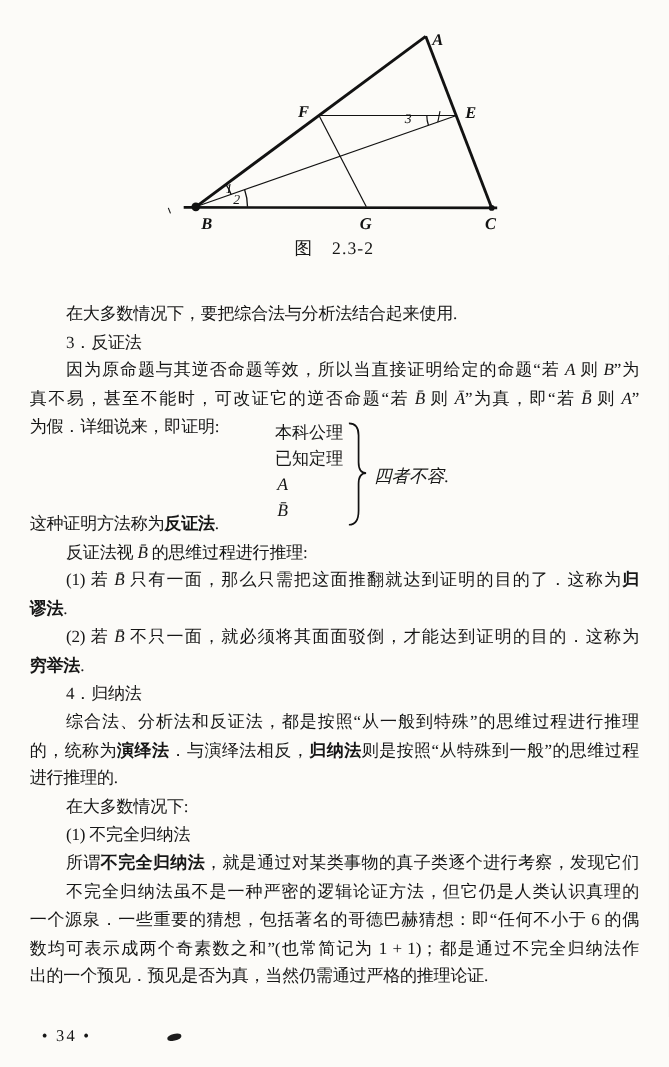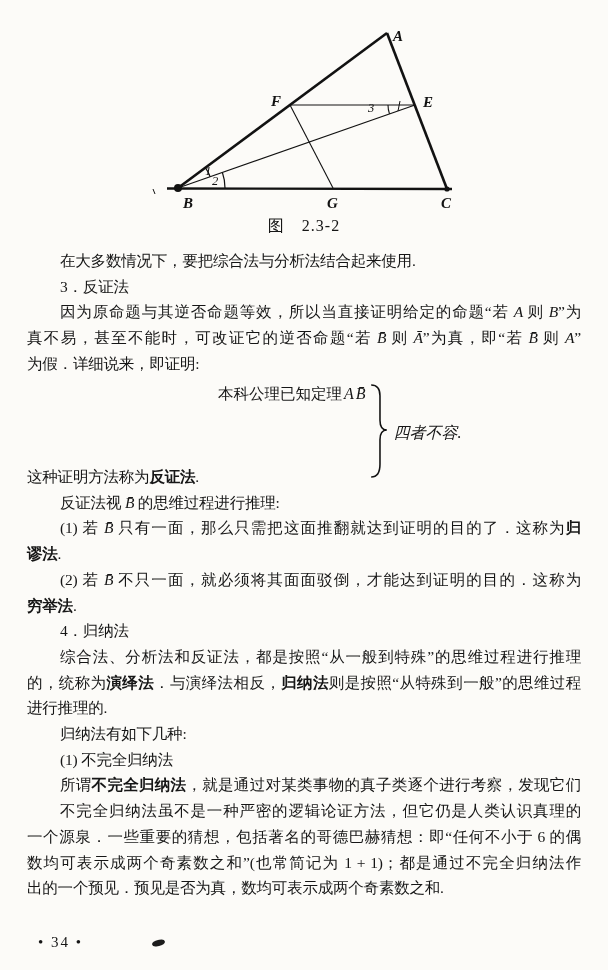--- a/index.html
+++ b/index.html
@@ -7,31 +7,31 @@
   .page{position:relative;width:608px;height:970px;background:#fcfbf8;color:#161616;overflow:hidden;}
 
   
   #figure{position:absolute;left:0;top:0;}
   .vlabel{font-family:"Liberation Serif","DejaVu Serif",serif;font-style:italic;font-weight:600;font-size:15px;fill:#121212;}
   .alabel{font-family:"Liberation Serif","DejaVu Serif",serif;font-style:italic;font-size:12.5px;fill:#121212;}
   .caption{position:absolute;top:216px;left:0;width:100%;text-align:center;font-size:16px;font-weight:400;letter-spacing:1px;}
 
   
   .textcol{position:absolute;left:27px;width:554px;font-size:15.5px;letter-spacing:-0.2px;line-height:25.7px;}
-  #text-top{top:248px;}
+  #text-top{top:273px;}
   #text-bottom{top:464px;}
   .tline{white-space:normal;}
   .tline.indent{padding-left:33px;}
   .tline.fill{text-align:justify;text-align-last:justify;}
   .tline span.b{font-weight:bold;}
   .tline span.i{font-style:italic;font-family:"Liberation Serif","DejaVu Serif",serif;}
 
   
   .proof{position:absolute;left:27px;top:379px;height:103px;display:flex;align-items:flex-start;padding-left:191px;}
-  #premises{display:flex;flex-direction:row;line-height:23.5px;font-size:15.5px;padding-top:3px;}
+  #premises{display:flex;flex-direction:column;line-height:23.5px;font-size:15.5px;padding-top:3px;margin-left:32px;}
   #premises .math{font-style:italic;font-size:16px;padding-left:2px;}
   .bracesvg{margin-left:3px;margin-top:4px;}
   .concl{font-size:16px;align-self:center;margin-left:5px;padding-top:6px;font-style:italic;}
 
   
   .footer{position:absolute;left:38px;top:934px;font-size:15px;letter-spacing:2px;}
   .smudge{position:absolute;left:114px;top:6px;width:13px;height:6px;background:#1c1c1c;border-radius:50% 40% 50% 40%;transform:rotate(-10deg);}
 </style>
 </head>
 <body>
@@ -97,27 +97,27 @@
       <div class="tline"><span>这种证明方法称为</span><span class="b">反证法</span><span>.</span></div>
       <div class="tline indent"><span>反证法视 </span><span class="i">B̄</span><span> 的思维过程进行推理:</span></div>
       <div class="tline indent fill"><span>(1) 若 </span><span class="i">B̄</span><span> 只有一面，那么只需把这面推翻就达到证明的目的了．这称为</span><span class="b">归</span></div>
       <div class="tline"><span class="b">谬法</span><span>.</span></div>
       <div class="tline indent fill"><span>(2) 若 </span><span class="i">B̄</span><span> 不只一面，就必须将其面面驳倒，才能达到证明的目的．这称为</span></div>
       <div class="tline"><span class="b">穷举法</span><span>.</span></div>
       <div class="tline indent"><span>4．归纳法</span></div>
       <div class="tline indent fill"><span>综合法、分析法和反证法，都是按照“从一般到特殊”的思维过程进行推理</span></div>
       <div class="tline fill"><span>的，统称为</span><span class="b">演绎法</span><span>．与演绎法相反，</span><span class="b">归纳法</span><span>则是按照“从特殊到一般”的思维过程</span></div>
       <div class="tline"><span>进行推理的.</span></div>
-      <div class="tline indent"><span>归纳法有如下几种:</span></div>
+      <div class="tline indent"><span>在大多数情况下:</span></div>
       <div class="tline indent"><span>(1) 不完全归纳法</span></div>
       <div class="tline indent fill"><span>所谓</span><span class="b">不完全归纳法</span><span>，就是通过对某类事物的真子类逐个进行考察，发现它们</span></div>
       <div class="tline indent fill"><span>不完全归纳法虽不是一种严密的逻辑论证方法，但它仍是人类认识真理的</span></div>
       <div class="tline fill"><span>一个源泉．一些重要的猜想，包括著名的哥德巴赫猜想：即“任何不小于 6 的偶</span></div>
       <div class="tline fill"><span>数均可表示成两个奇素数之和”(也常简记为 1 + 1)；都是通过不完全归纳法作</span></div>
-      <div class="tline"><span>出的一个预见．预见是否为真，数均可表示成两个奇素数之和.</span></div>
+      <div class="tline"><span>出的一个预见．预见是否为真，当然仍需通过严格的推理论证.</span></div>
     </div>
 
   <div class="footer">
     <span>• 34 •</span>
     <span class="smudge"></span>
   </div>
 
 </div>
 
 </body></html>

